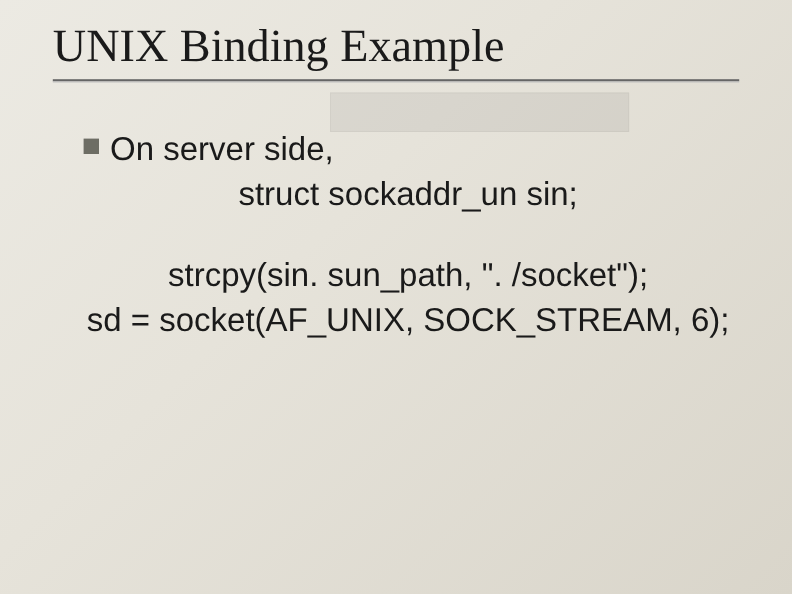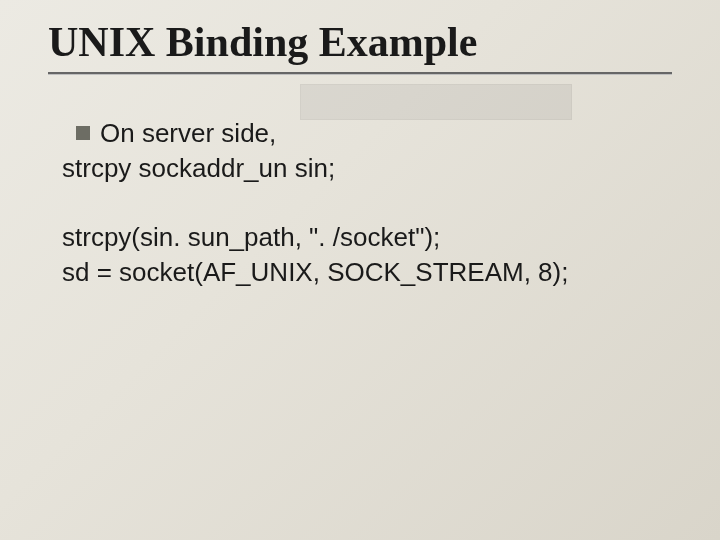--- a/index.html
+++ b/index.html
@@ -22,21 +22,21 @@
     position: absolute;
     top: 18px;
     left: 48px;
     right: 48px;
   }
   .title {
     font-family: "Times New Roman", Times, serif;
     font-size: 42px;
     color: #1a1a1a;
     margin: 0 0 6px 0;
-    font-weight: 700;
+    font-weight: 400;
   }
   .title-underline {
     height: 0;
     border-top: 2px solid #666;
     border-bottom: 1px solid #bfbfbf;
     margin-top: 2px;
   }
   .title-shadow-box {
     position: absolute;
     top: 84px;
@@ -44,23 +44,24 @@
     width: 270px;
     height: 34px;
     background: rgba(0,0,0,0.06);
     border: 1px solid rgba(0,0,0,0.03);
   }
   .body {
     position: absolute;
     top: 116px;
     left: 62px;
     right: 40px;
-    font-size: 26px;
+    font-size: 30px;
     line-height: 1.35;
     color: #1a1a1a;
+    text-align: center;
   }
   .bullet-row {
     display: flex;
     align-items: flex-start;
     margin-left: 14px;
   }
   .bullet {
     width: 14px;
     height: 14px;
     background: #6d6d64;
@@ -85,19 +86,19 @@
   <div class="title-area">
     <h1 class="title">UNIX Binding Example</h1>
     <div class="title-underline"></div>
   </div>
 
   <div class="body">
     <div class="bullet-row">
       <span class="bullet"></span>
       <span class="line">On server side,</span>
     </div>
-    <div class="line">strcpy sockaddr_un sin;</div>
+    <div class="line">struct sockaddr_un sin;</div>
     <div class="spacer"></div>
     <div class="line">strcpy(sin. sun_path, ". /socket");</div>
-    <div class="line">sd = socket(AF_UNIX, SOCK_STREAM, 8);</div>
+    <div class="line">sd = socket(AF_UNIX, SOCK_STREAM, 6);</div>
   </div>
 
 </div>
 
 </body></html>

